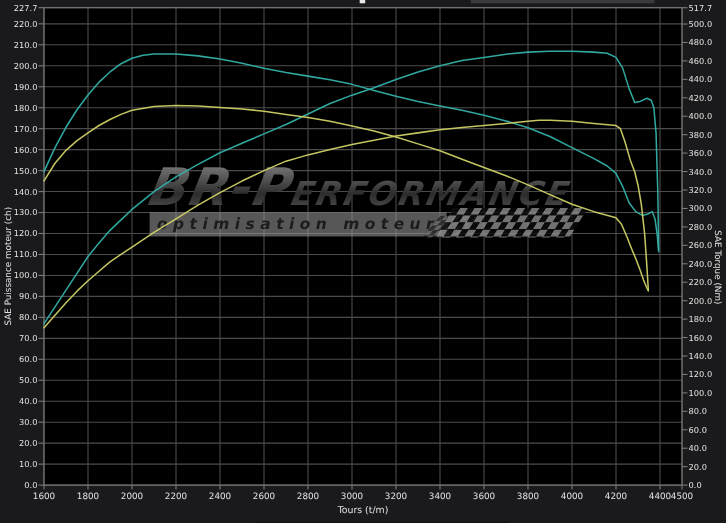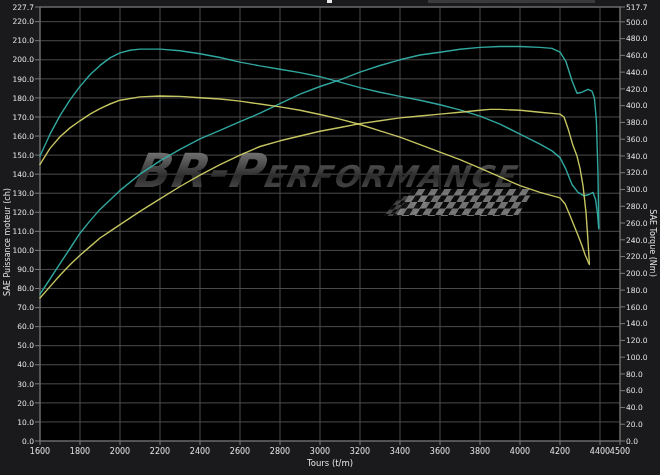--- a/index.html
+++ b/index.html
@@ -230,20 +230,23 @@
       <text x="600" y="454" text-anchor="middle" fill="#e2e2e2" font-size="8" font-family="&quot;DejaVu Sans&quot;,&quot;Liberation Sans&quot;,sans-serif">4400</text>
       <line x1="620" y1="441" x2="620" y2="445" stroke="#7a7a7a" stroke-width="1"></line>
       <text x="620" y="454" text-anchor="middle" fill="#e2e2e2" font-size="8" font-family="&quot;DejaVu Sans&quot;,&quot;Liberation Sans&quot;,sans-serif">4500</text>
       <text x="10" y="242" text-anchor="middle" fill="#e2e2e2" font-size="8" transform="rotate(-90 10 242)" font-family="&quot;DejaVu Sans&quot;,&quot;Liberation Sans&quot;,sans-serif">SAE Puissance moteur (ch)</text>
       <text x="650" y="243" text-anchor="middle" fill="#e2e2e2" font-size="8" transform="rotate(90 650 243)" font-family="&quot;DejaVu Sans&quot;,&quot;Liberation Sans&quot;,sans-serif">SAE Torque (Nm)</text>
       <text x="330" y="466" text-anchor="middle" fill="#e2e2e2" font-size="8.5" font-family="&quot;DejaVu Sans&quot;,&quot;Liberation Sans&quot;,sans-serif">Tours (t/m)</text>
     </svg>
 
   <div id="watermark">
     <div id="wm-brand"><span class="lead">BR-P</span><span class="rest">ERFORMANCE</span></div>
+    <div id="wm-bar">
+      <span id="wm-tagline">optimisation moteur</span>
+    </div>
     <div id="wm-flag2"></div>
     <div id="wm-flag"></div>
   </div>
 
   <svg id="curve-layer" class="layer" width="660" height="475" viewBox="0 0 660 475">
       <polyline points="40.0,294.2 50.0,279.0 60.0,263.7 70.0,248.5 80.0,233.2 90.0,220.9 100.0,209.4 110.0,199.9 120.0,190.4 140.0,174.2 160.0,160.8 180.0,149.4 200.0,138.9 220.0,130.3 240.0,121.7 260.0,113.2 280.0,103.6 300.0,94.1 320.0,86.5 340.0,79.8 360.0,72.2 380.0,65.5 400.0,59.8 420.0,55.0 440.0,52.2 460.0,49.3 480.0,47.4 500.0,46.5 520.0,46.5 540.0,47.4 552.0,48.4 560.0,52.2 566.0,61.7 572.0,80.8 577.0,93.2 582.0,92.2 588.0,89.3 592.0,91.2 594.4,97.9 596.4,120.8 598.0,174.2 598.8,227.5" fill="none" stroke="#33b0a8" stroke-width="1.4" stroke-linejoin="round" stroke-linecap="round" opacity="0.95"></polyline>
       <polyline points="40.0,156.0 50.0,134.2 60.0,115.7 70.0,99.8 80.0,86.4 90.0,74.7 100.0,65.4 110.0,57.9 120.0,52.9 130.0,50.3 140.0,49.1 160.0,49.1 180.0,50.8 200.0,53.7 220.0,57.5 240.0,62.1 260.0,65.9 280.0,69.2 300.0,72.6 320.0,76.7 340.0,82.2 360.0,87.6 380.0,92.3 400.0,96.4 420.0,100.2 440.0,104.8 460.0,109.9 480.0,116.1 500.0,124.1 520.0,134.2 540.0,144.2 552.0,150.9 560.0,157.6 566.0,169.4 572.0,184.5 578.0,192.4 584.0,195.8 589.0,194.5 593.0,192.4 595.6,199.6 597.6,214.7 598.8,228.9" fill="none" stroke="#33b0a8" stroke-width="1.4" stroke-linejoin="round" stroke-linecap="round" opacity="0.95"></polyline>
       <polyline points="40.0,298.0 50.0,286.6 60.0,275.2 70.0,264.7 80.0,255.2 90.0,246.6 100.0,238.0 110.0,231.3 120.0,224.7 140.0,211.3 160.0,198.9 180.0,186.5 200.0,175.1 220.0,164.6 240.0,155.1 260.0,146.5 280.0,140.8 300.0,136.0 320.0,131.3 340.0,127.5 360.0,123.6 380.0,120.8 400.0,117.9 420.0,116.0 440.0,114.1 460.0,112.2 480.0,110.3 490.0,109.4 500.0,109.4 520.0,110.3 540.0,112.2 560.0,114.1 564.0,117.0 568.0,128.4 573.0,145.6 577.0,156.1 580.0,168.4 583.0,185.6 586.0,212.3 588.0,240.9 589.4,263.7" fill="none" stroke="#cfcf66" stroke-width="1.4" stroke-linejoin="round" stroke-linecap="round" opacity="0.95"></polyline>
       <polyline points="40.0,164.4 50.0,148.4 60.0,136.7 70.0,127.9 80.0,120.8 90.0,114.1 100.0,108.6 110.0,104.0 120.0,100.2 140.0,96.9 160.0,96.0 180.0,96.4 200.0,97.7 220.0,99.0 240.0,101.1 260.0,104.0 280.0,106.9 300.0,110.3 320.0,114.5 340.0,119.1 360.0,124.5 380.0,130.8 400.0,137.1 420.0,144.7 440.0,152.2 460.0,159.7 480.0,168.1 500.0,176.9 520.0,185.7 540.0,192.4 560.0,197.9 565.0,203.8 570.0,215.5 574.0,225.6 578.0,235.2 582.0,245.7 585.0,254.5 588.0,261.6 589.4,264.5" fill="none" stroke="#cfcf66" stroke-width="1.4" stroke-linejoin="round" stroke-linecap="round" opacity="0.95"></polyline>
     </svg>

